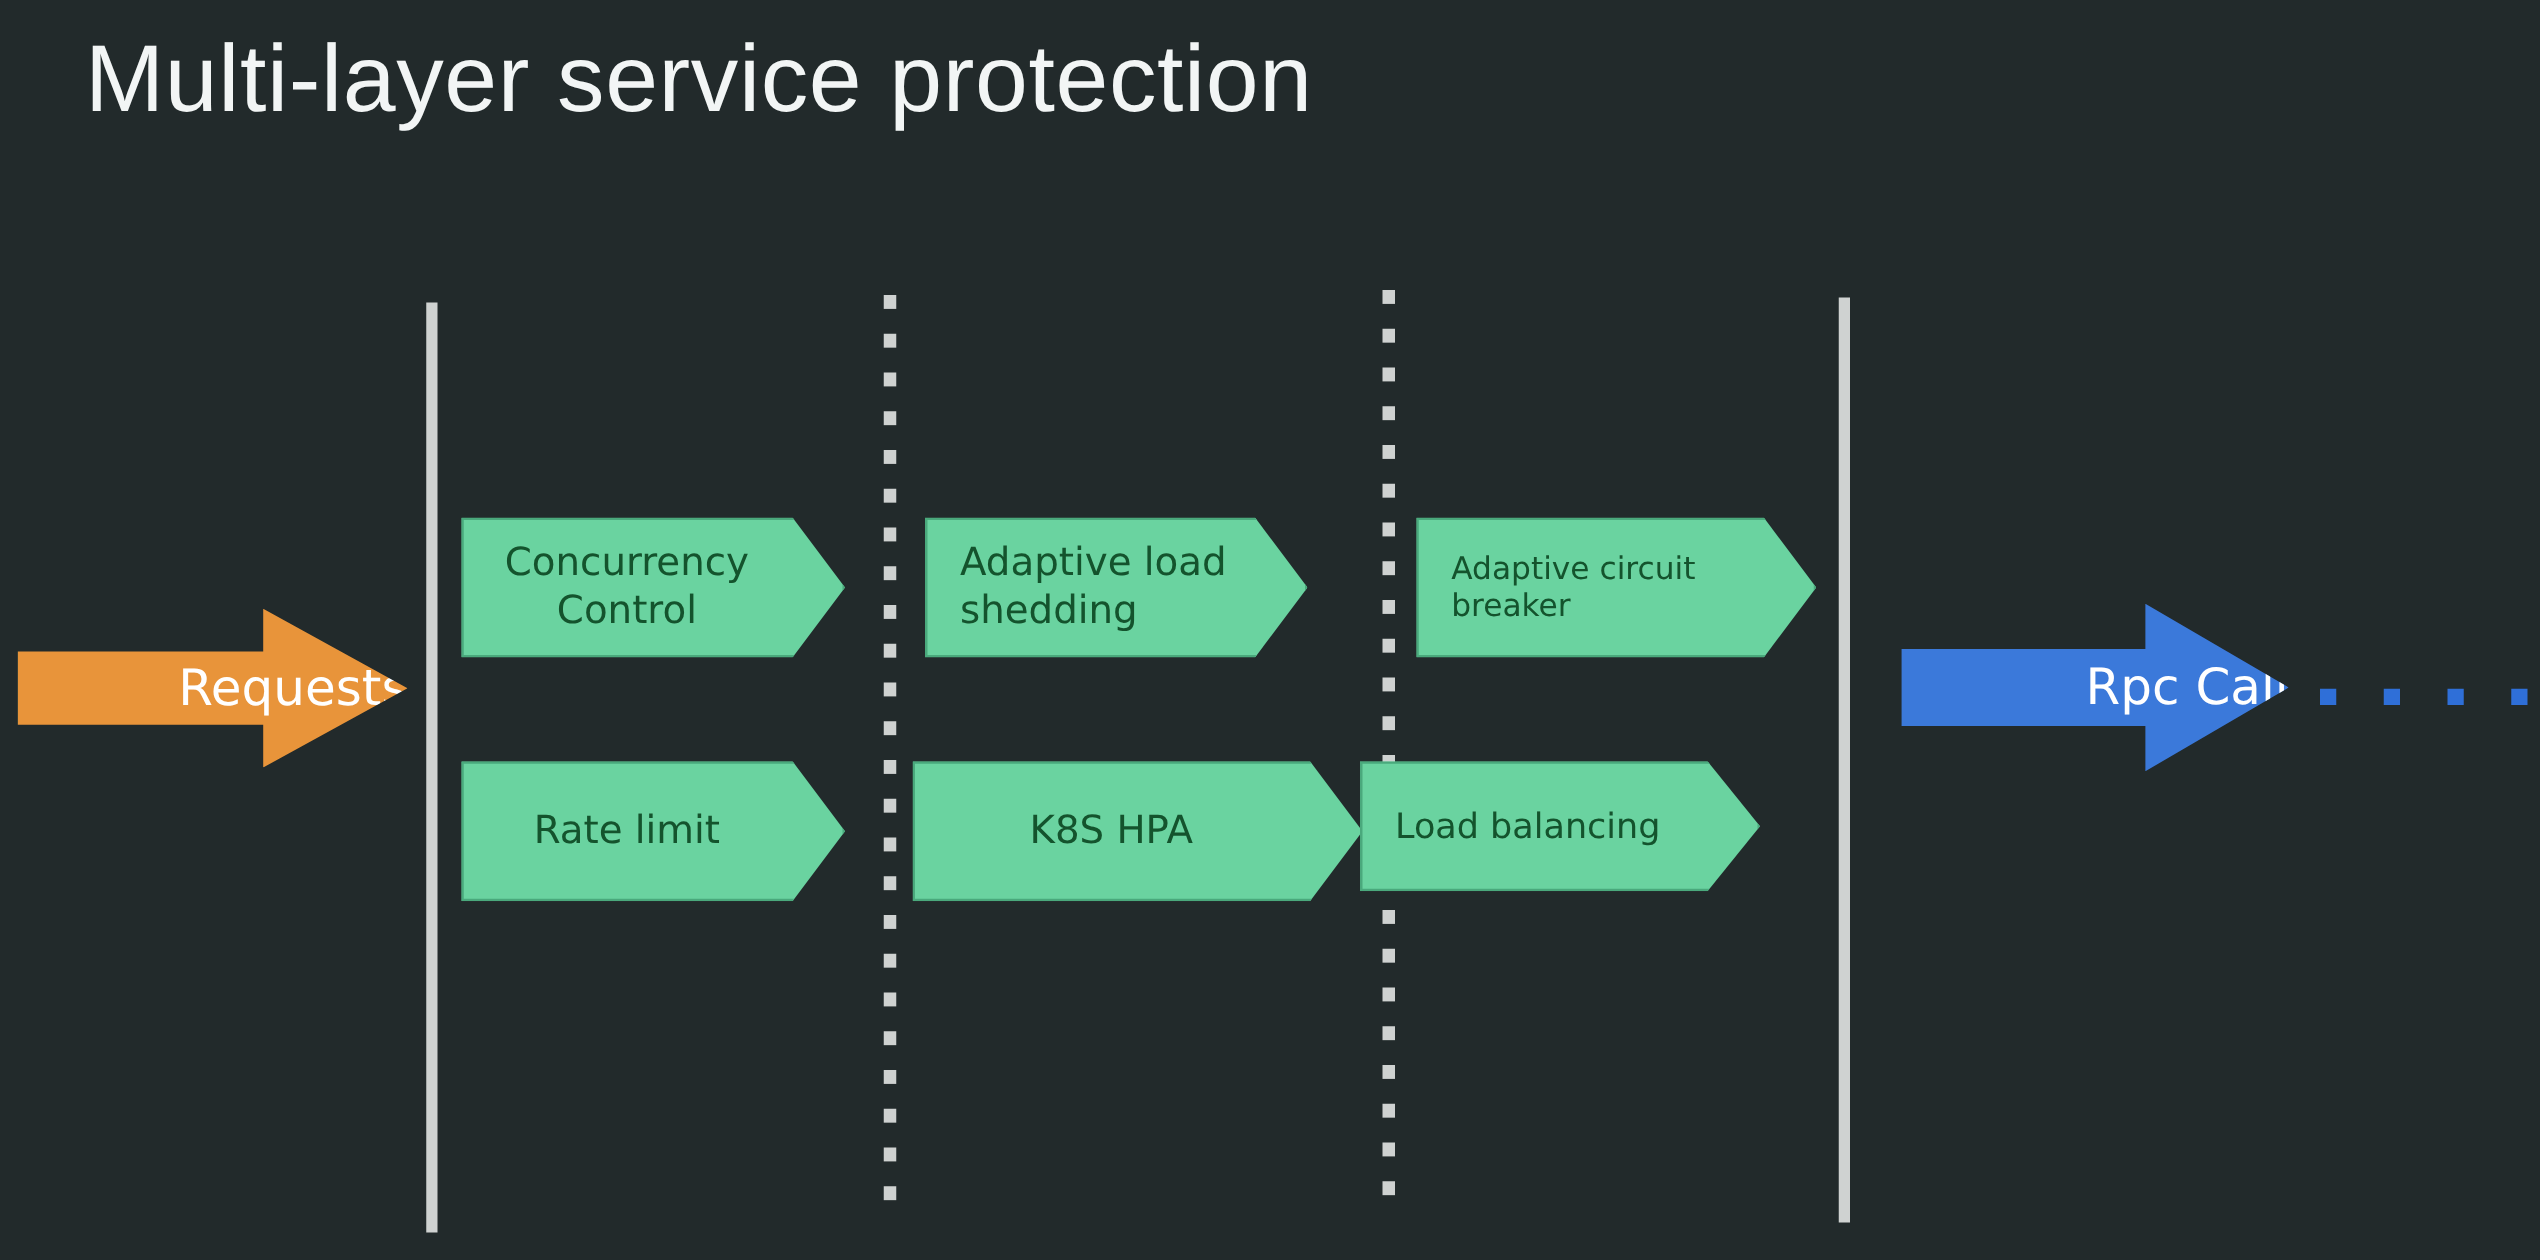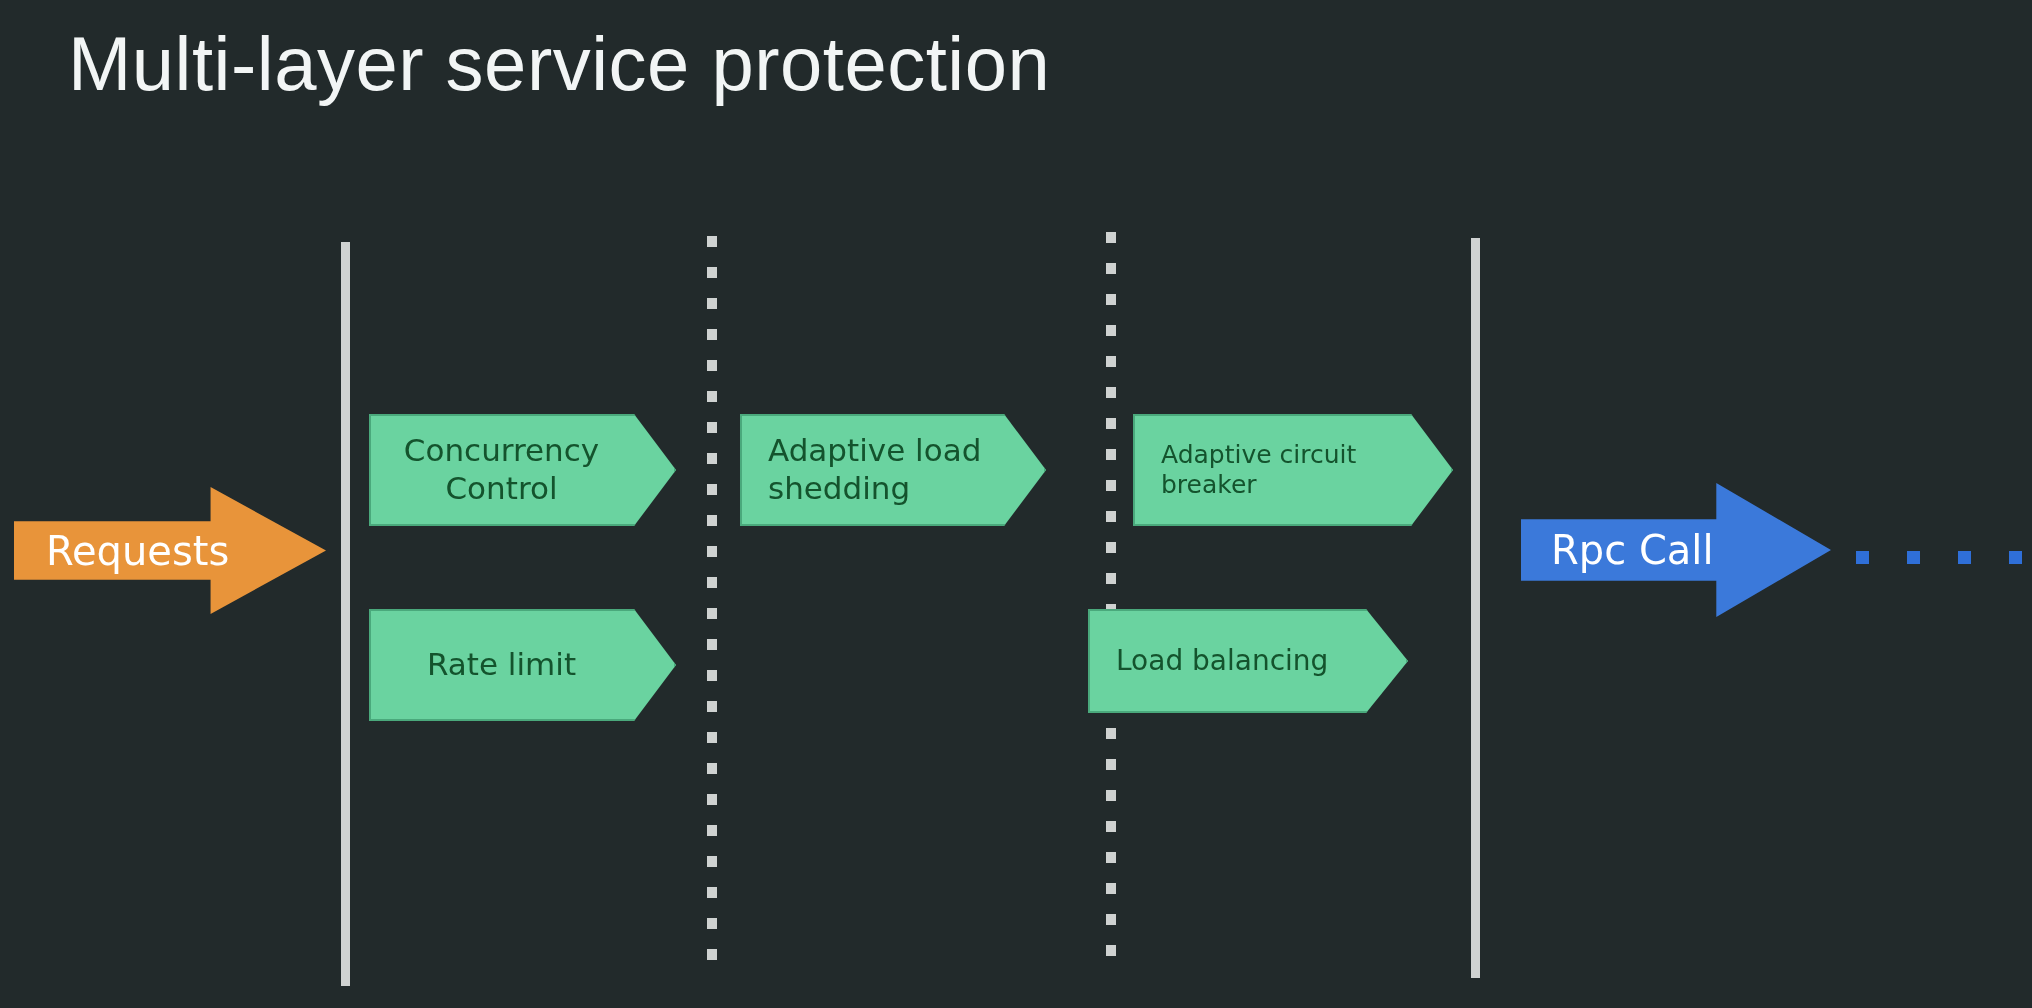--- a/index.html
+++ b/index.html
@@ -69,20 +69,21 @@
   .chev.left   .lbl { padding-left: 26px; text-align: left; }
 
   
   .blockarrow {
     position: absolute;
     box-sizing: border-box;
     display: flex;
     align-items: center;
     -webkit-clip-path: polygon(0 27%, 63% 27%, 63% 0, 100% 50%, 63% 100%, 63% 73%, 0 73%);
     clip-path: polygon(0 27%, 63% 27%, 63% 0, 100% 50%, 63% 100%, 63% 73%, 0 73%);
+    justify-content: flex-end;
   }
   .blockarrow .lbl {
     position: relative;
     font-family: "DejaVu Sans", sans-serif;
     color: #ffffff;
     white-space: nowrap;
     z-index: 2;
   }
 
   
@@ -127,20 +128,23 @@
 
   <div class="chev left" style="left: 740px; top: 414px; width: 306px; height: 112px; background: rgb(106, 211, 160); border-color: rgb(74, 169, 124);">
     <span class="lbl" style="font-size:31px;">Adaptive load
 shedding</span>
   </div>
 
   <div class="chev center" style="left: 369px; top: 609px; width: 307px; height: 112px; background: rgb(106, 211, 160); border-color: rgb(74, 169, 124);">
     <span class="lbl" style="font-size:31px;">Rate limit</span>
   </div>
 
+  <div class="chev center" style="left: 730px; top: 609px; width: 360px; height: 112px; background: rgb(106, 211, 160); border-color: rgb(74, 169, 124);">
+    <span class="lbl" style="font-size:31px;">K8S HPA</span>
+  </div>
 
   <div class="chev left" style="left: 1133px; top: 414px; width: 320px; height: 112px; background: rgb(106, 211, 160); border-color: rgb(74, 169, 124);">
     <span class="lbl" style="font-size:25px;">Adaptive circuit
 breaker</span>
   </div>
 
   <div class="chev left" style="left: 1088px; top: 609px; width: 320px; height: 104px; background: rgb(106, 211, 160); border-color: rgb(74, 169, 124);">
     <span class="lbl" style="font-size:28px;">Load balancing</span>
   </div>
 

